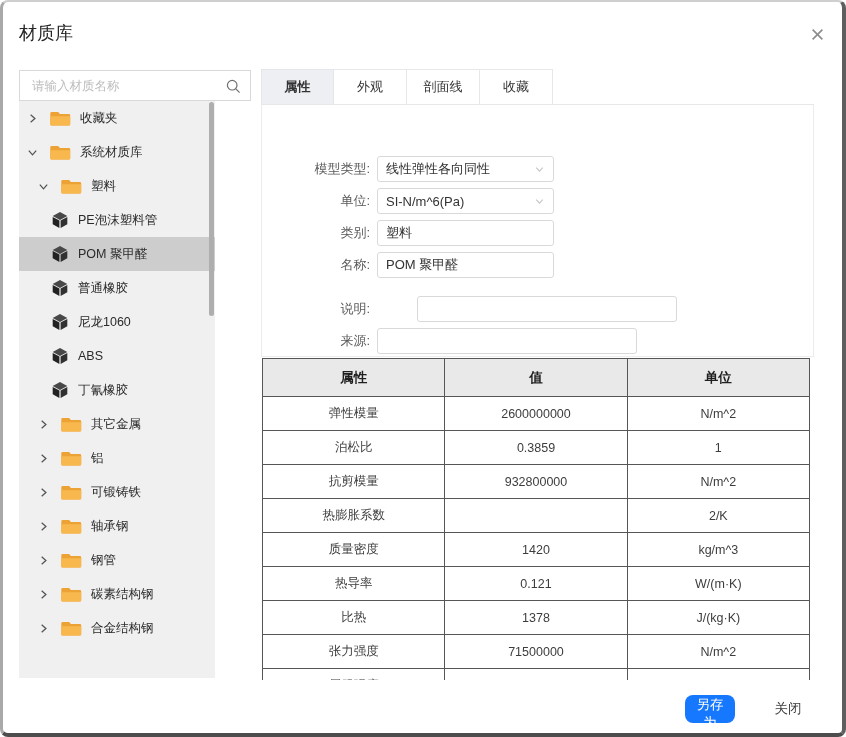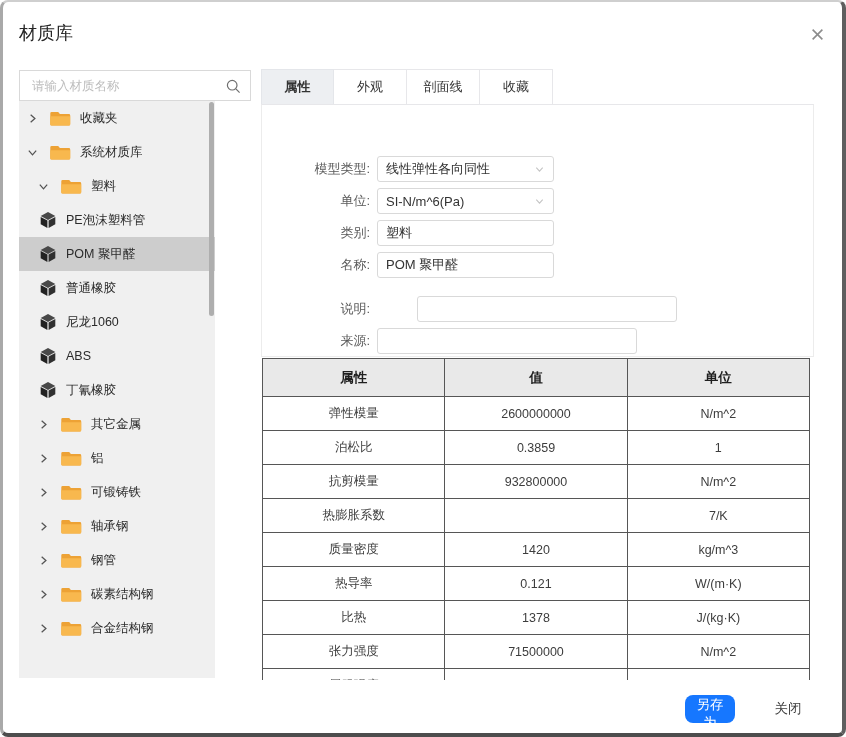--- a/index.html
+++ b/index.html
@@ -24,21 +24,21 @@
   .search-box input{position:absolute;left:0;top:0;width:196px;height:29px;border:none;outline:none;
     padding:0 0 12px 12px;font-size:12.5px;color:#333;background:transparent;
     font-family:"Liberation Sans","DejaVu Sans",sans-serif;}
   .search-box input::placeholder{color:#bdbdbd;}
   .search-icn{position:absolute;right:8px;top:7px;width:17px;height:17px;}
   .tree{position:relative;width:196px;height:577px;background:#f0f0f0;overflow:hidden;margin-top:0;}
   .tree-row{height:34px;display:flex;align-items:center;font-size:12.5px;color:#2b2b2b;cursor:pointer;}
   .tree-row.selected{background:#cdcdcd;}
   .tree-row.lvl0{padding-left:7px;}
   .tree-row.lvl1{padding-left:18px;}
-  .tree-row.lvl2{padding-left:20px;}
+  .tree-row.lvl2{padding-left:32px;}
   .chev{width:13px;height:13px;display:flex;align-items:center;justify-content:center;flex:none;}
   .chev.expanded svg{transform:rotate(90deg);}
   .ficon{width:21px;height:17px;margin-left:11px;flex:none;display:flex;}
   .cicon{width:18px;height:18px;flex:none;display:flex;}
   .tlabel{margin-left:9px;white-space:nowrap;}
   .scroll-thumb{position:absolute;right:1px;top:1px;width:5px;height:214px;background:#aeaeae;border-radius:3px;}
   
   .tabs{position:absolute;left:258px;top:67px;display:flex;height:36px;}
   .tab{box-sizing:border-box;width:73px;height:36px;display:flex;align-items:center;justify-content:center;
     font-size:13px;color:#333;background:#fff;border:1px solid #e7e7ea;border-left:none;cursor:pointer;}
@@ -371,21 +371,21 @@
             <td>1</td>
           </tr>
           <tr>
             <td>抗剪模量</td>
             <td>932800000</td>
             <td>N/m^2</td>
           </tr>
           <tr>
             <td>热膨胀系数</td>
             <td></td>
-            <td>7/K</td>
+            <td>2/K</td>
           </tr>
           <tr>
             <td>质量密度</td>
             <td>1420</td>
             <td>kg/m^3</td>
           </tr>
           <tr>
             <td>热导率</td>
             <td>0.121</td>
             <td>W/(m·K)</td>

